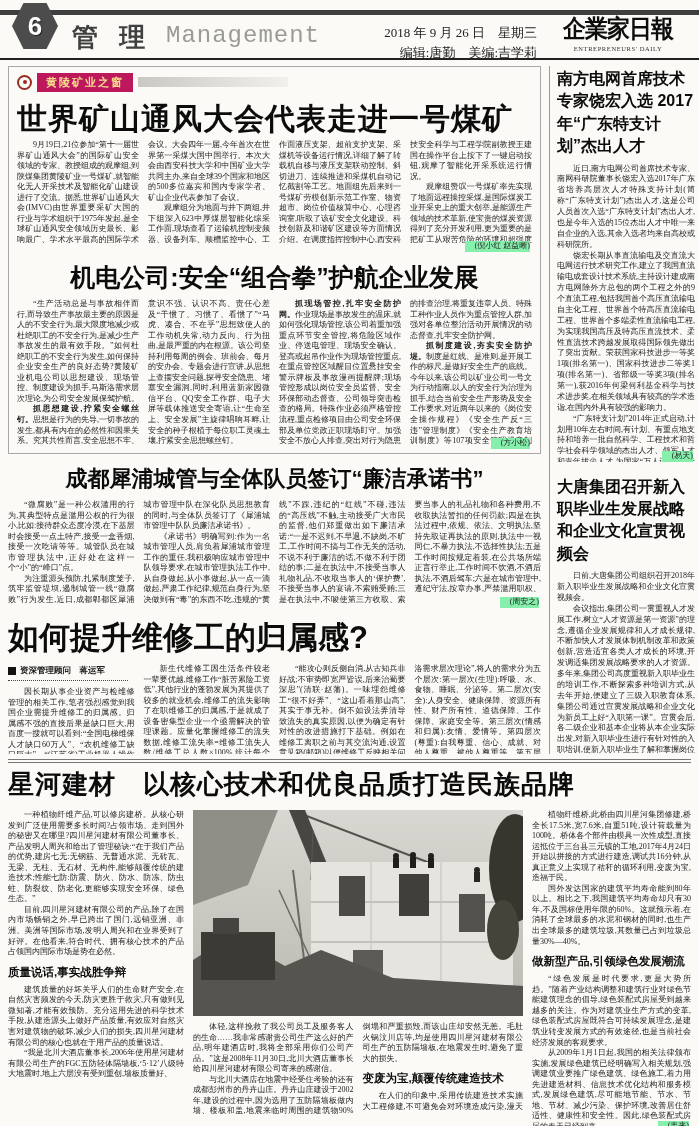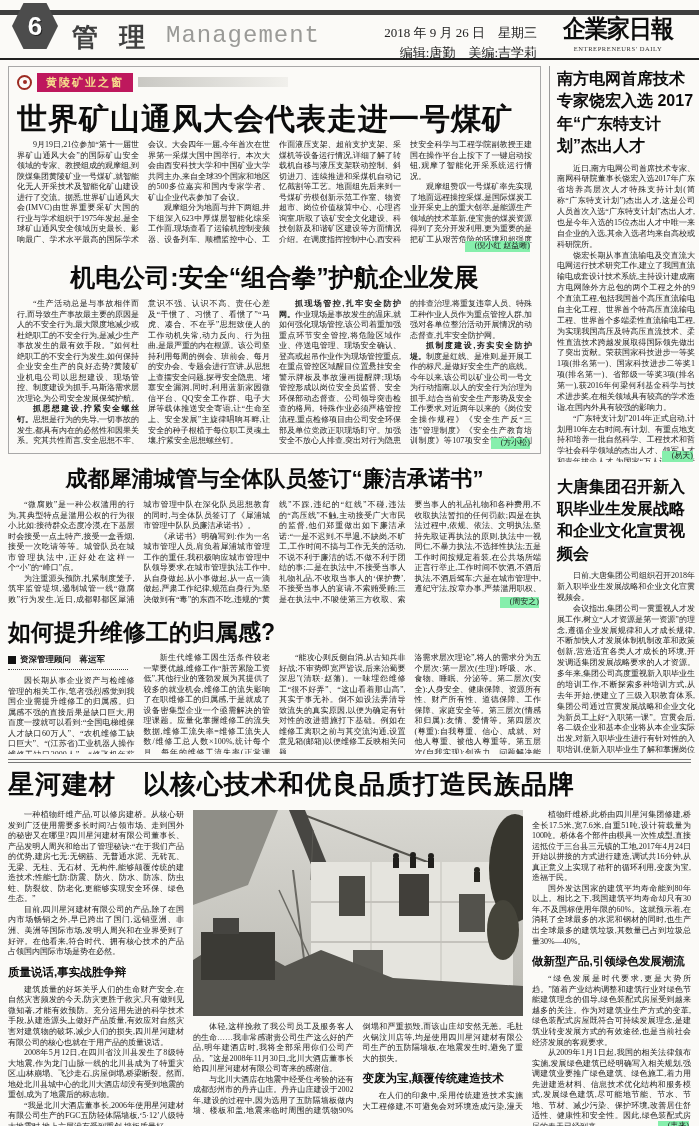--- a/index.html
+++ b/index.html
@@ -26,21 +26,21 @@
   .boxed{border:1px solid #a8a8a8;padding:5px 8px 4px;}
   .tagrow{display:flex;align-items:center;gap:5px;height:20px;}
   .logo{width:11px;height:11px;border:2px solid #9c2b22;border-radius:50%;display:inline-flex;align-items:center;justify-content:center;flex:none;}
   .logo::after{content:"";width:4px;height:4px;background:#9c2b22;border-radius:50%;}
   .tagbox{background:#be185d;color:#f6dc8c;font:bold 11px "Liberation Sans",sans-serif;padding:2px 9px;letter-spacing:2px;white-space:nowrap;}
   .tagbar{width:150px;height:10px;background:linear-gradient(to right,#c9c8c3,#f1f0ec);}
   h1,h2,h3,h4{font-family:"Liberation Sans",sans-serif;color:#0c0c0c;}
   h1{font-size:30px;text-align:left;margin:7px 0 0;letter-spacing:1px;font-weight:bold;}
   h2{font-size:25px;text-align:center;margin:9px 0 5px;font-weight:bold;}
   .hd-cheng{font-size:22px;text-align:center;margin:10px 0 6px;font-weight:bold;}
-  .hd-weixiu{font-size:23px;margin:9px 0 5px;font-weight:bold;}
+  .hd-weixiu{font-size:31px;margin:9px 0 5px;font-weight:bold;}
   .hd-side{font-size:16px;line-height:1.4;margin:2px 0 6px;font-weight:bold;}
   .hd-xinghe{font-size:26px;margin:4px 0 8px;letter-spacing:1px;font-weight:bold;}
   
   .body{font-size:8px;line-height:1.32;text-align:justify;position:relative;overflow:hidden;column-fill:auto;}
   .body p{margin:0;text-indent:2em;}
   .body p b{font-family:"Liberation Sans",sans-serif;}
   .subhead{font-size:11.5px;margin:7px 0 5px;text-indent:0;}
   .sig{position:absolute;right:2px;bottom:0;background:#86efac;padding-left:10px;text-indent:0 !important;}
   .cols4{column-count:4;column-gap:9px;}
   .cols2{column-count:2;column-gap:9px;}
@@ -161,21 +161,20 @@
   <div class="sep-double"></div>
 
   <section class="bottom">
     <h2 class="hd-xinghe" style="text-align:left;">星河建材　以核心技术和优良品质打造民族品牌</h2>
     <div class="bottom-grid">
       <div class="body xcol-left">
           <p>一种植物纤维产品,可以修房建桥。从核心研发到广泛使用需要多长时间?占领市场、走到国外的秘密又在哪里?四川星河建材有限公司董事长、产品发明人周兴和给出了管理秘诀:“在于我们产品的优势,建房七无:无钢筋、无普通水泥、无砖瓦、无梁、无柱、无石材、无构件,能够颠覆传统的建造技术;性能七防:防震、防火、防水、防冻、防虫蛀、防裂纹、防老化,更能够实现安全环保、绿色生态。”</p>
           <p>目前,四川星河建材有限公司的产品,除了在国内市场畅销之外,早已跨出了国门,远销亚洲、非洲、美洲等国际市场,发明人周兴和在业界受到了好评。在他看来,符合时代、拥有核心技术的产品占领国内国际市场是势在必然。</p>
           <h4 class="subhead">质量说话,事实战胜争辩</h4>
           <p>建筑质量的好坏关乎人们的生命财产安全,在自然灾害频发的今天,防灾更胜于救灾,只有做到见微知著,才能有效预防。充分运用先进的科学技术手段,从建造源头上做好产品质量,有效应对自然灾害对建筑物的破坏,减少人们的损失,四川星河建材有限公司的核心也就在于用产品的质量说话。</p>
-          <p>2008年5月12日,在四川省汶川县发生了8级特大地震,作为龙门山脉一线的北川县成为了特重灾区,山林崩塌、飞沙走石,房屋倒塌,桥梁断裂。然而,地处北川县城中心的北川大酒店却没有受到地震的重创,成为了地震后的标志物。</p>
           <p>“我是北川大酒店董事长,2006年使用星河建材有限公司生产的FGC五防轻体隔墙板,‘5·12’八级特大地震时,地上六层没有受到重创,墙板质量好、</p>
         </div>
       <div class="xmid">
         <div class="photo">
           <svg viewBox="0 0 330 206" preserveAspectRatio="none">
             <defs>
               <linearGradient id="sky" x1="0" y1="0" x2="0" y2="1">
                 <stop offset="0" stop-color="#d8d7d1"></stop>
                   <stop offset="1" stop-color="#bab9b2"></stop>
               </linearGradient>

